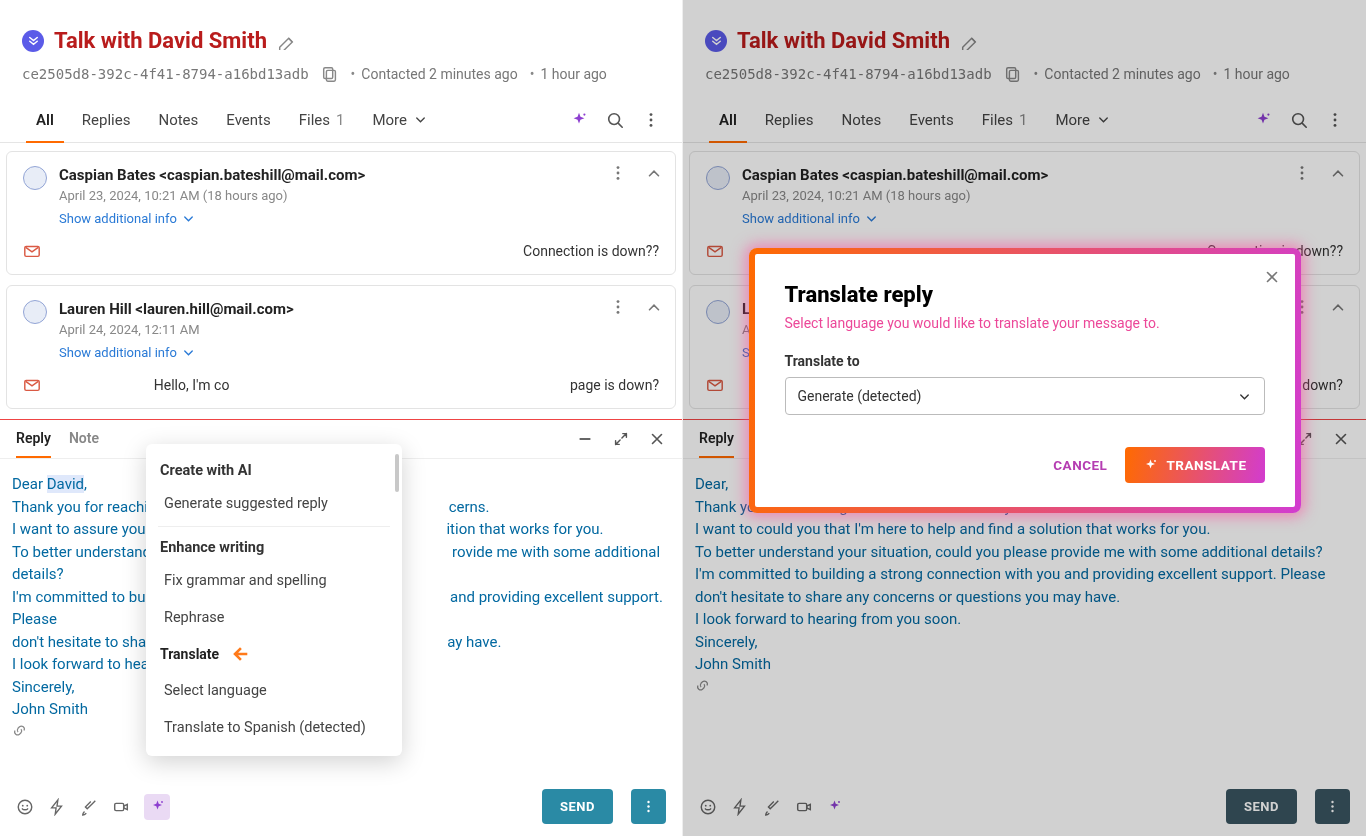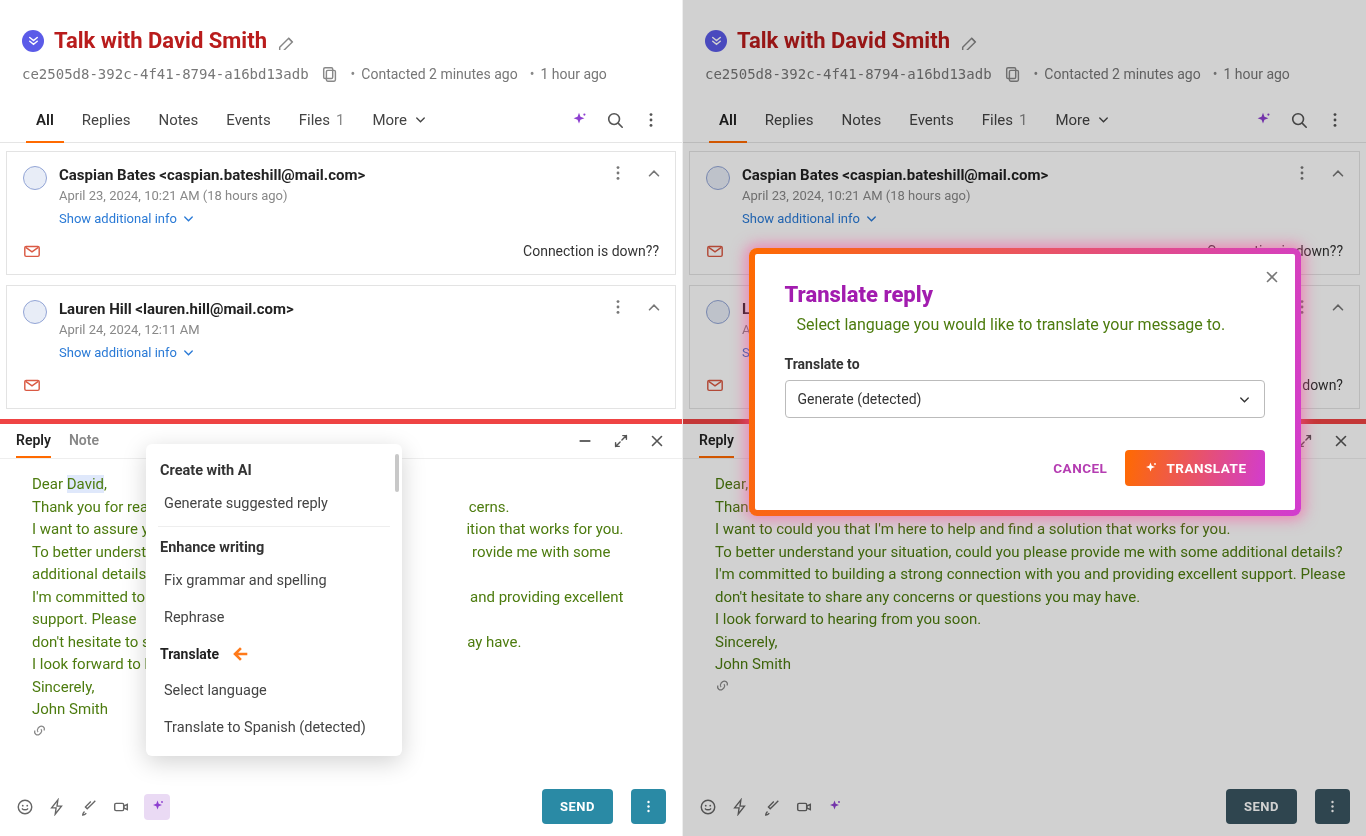--- a/index.html
+++ b/index.html
@@ -34,37 +34,37 @@
   .tabs-row { display:flex; align-items:center; border-bottom:1px solid #e5e5e5; padding:0 22px; margin-top:4px; height:46px; }
   .tab { padding:0 14px; height:100%; display:flex; align-items:center; color:#444; font-size:15px; cursor:pointer; position:relative; gap:6px;}
   .tab.active { color:#222; font-weight:600; }
   .tab.active::after { content:''; position:absolute; left:4px; right:4px; bottom:-1px; height:2px; background:#ff6a00; }
   .tab .count { color:#888; }
   .tabs-spacer { flex:1; }
   .tab-icons { display:flex; gap:18px; align-items:center; color:#555; }
   .sparkle { color:#8d3fd0; }
 
   
-  .message-card { border:1px solid #e3e3e3; border-radius:0; margin:8px 6px 10px 6px; padding:14px 16px; background:#fff; position:relative;}
+  .message-card { border:1px solid #e3e3e3; border-radius:6px; margin:8px 6px 10px 6px; padding:14px 16px; background:#fff; position:relative;}
   .msg-header { display:flex; align-items:flex-start; gap:12px; }
   .avatar { width:24px; height:24px; border-radius:50%; border:1px solid #93a5d6; background:#e8edf7; flex-shrink:0; }
   .msg-from { font-weight:700; font-size:15px; color:#222; }
   .msg-time { color:#888; font-size:13px; margin-top:4px; }
   .show-more { color:#2a7ad6; font-size:13px; margin-top:8px; display:inline-flex; align-items:center; gap:4px; cursor:pointer;}
   .msg-actions { position:absolute; right:12px; top:12px; display:flex; gap:18px; color:#777; }
   .msg-body-row { display:flex; align-items:center; gap:14px; margin-top:16px; color:#333;justify-content:space-between;}
   .mail-icon { color:#da5a44; flex-shrink:0; }
 
   
-  .reply-tabs { display:flex; gap:18px; padding:0 16px; border-top:5px solid #ef4444; border-bottom:1px solid #eee; height:40px; align-items:center; background:#fafafa00;}
+  .reply-tabs { display:flex; gap:18px; padding:0 16px; border-top:1px solid #ef4444; border-bottom:1px solid #eee; height:40px; align-items:center; background:#fafafa00;}
   .reply-tabs .rtab { font-weight:600; color:#888; height:100%; display:flex; align-items:center; border-bottom:2px solid transparent; cursor:pointer;}
   .reply-tabs .rtab.active { color:#222; border-bottom-color:#ff6a00; }
   .reply-tabs .spacer { flex:1; }
   .reply-tabs .wicons { display:flex; gap:18px; color:#555; }
-  .compose-body { padding:14px 16px 2px 32px; color:#4d7c0f; line-height:1.5; font-size:15px; min-height:220px; }
+  .compose-body { padding:14px 16px 2px 12px; color:#0369a1; line-height:1.5; font-size:15px; min-height:220px; }
   .hl { background:#dfe8fb; }
   .link-icon { color:#888; font-size:13px; display:inline-block; margin-top:2px;}
 
   
   .footer-bar { position:absolute; left:0; right:0; bottom:0; padding:10px 16px 12px 16px; display:flex; align-items:center; gap:14px; background:#fff;}
   .footer-icons { display:flex; gap:14px; color:#666; align-items:center;}
   .footer-icons .ai-btn { width:26px; height:26px; background:#eadaf4; display:flex; align-items:center; justify-content:center; border-radius:4px;}
   .footer-spacer { flex:1; }
   .send-btn { background:#2a8aa5; color:#fff; font-weight:700; padding:10px 18px; border-radius:4px; font-size:13px; letter-spacing:0.5px; }
   .send-caret { background:#2a8aa5; color:#fff; padding:10px 10px; border-radius:4px; margin-left:4px; }
@@ -76,22 +76,22 @@
   .ai-menu .item { padding:10px 20px 10px 18px; color:#444; font-size:14.5px; cursor:pointer; display:flex; align-items:center; gap:10px;}
   .ai-menu hr { border:none; border-top:1px solid #eee; margin:4px 12px; }
   .ai-menu .translate-row { font-weight:700; color:#222; display:flex; align-items:center; gap:8px; padding:8px 14px;}
   .orange-arrow { color:#ff7a1a; display:flex; }
   .ai-menu .scrollbar { position:absolute; right:3px; top:10px; width:4px; height:38px; background:#c8c8c8; border-radius:3px;}
 
   
   .modal-wrap { position:absolute; inset:0; z-index:10; display:flex; align-items:flex-start; justify-content:center; padding:248px 40px 0 40px; pointer-events:none;}
   .modal-glow { pointer-events:auto; position:relative; padding:6px; border-radius:8px; background:linear-gradient(100deg,#ff6a00,#d23ccf); box-shadow:0 0 14px 4px rgba(255,80,160,0.55);}
   .modal { width:540px; background:#fff; border-radius:2px; padding:28px 30px 24px 30px; position:relative;}
-  .modal h2 { font-size:22px; font-weight:800; color:#a21caf; margin-bottom:8px;}
-  .modal .sub { color:#4d7c0f; font-size:16px; margin-bottom:22px;margin-left:12px;}
+  .modal h2 { font-size:22px; font-weight:800; color:#000000; margin-bottom:8px;}
+  .modal .sub { color:#ec4899; font-size:14px; margin-bottom:22px;}
   .modal label { font-weight:700; color:#333; font-size:14px; display:block; margin-bottom:8px;}
   .modal .select { border:1px solid #bbb; border-radius:4px; padding:10px 12px; display:flex; align-items:center; justify-content:space-between; color:#333;}
   .modal .close-x { position:absolute; right:14px; top:14px; color:#777; cursor:pointer;}
   .modal-actions { display:flex; justify-content:flex-end; gap:18px; margin-top:32px; align-items:center;}
   .btn-cancel { color:#b53db2; font-weight:700; font-size:13.5px; letter-spacing:0.5px; cursor:pointer;}
   .btn-translate { background:linear-gradient(100deg,#ff6a00,#d23ccf); color:#fff; font-weight:700; padding:10px 18px; border-radius:4px; font-size:13.5px; letter-spacing:0.5px; display:flex; align-items:center; gap:8px; cursor:pointer;}
 
   svg { display:block; }
   .ic { width:18px; height:18px; }
   .ic-sm { width:15px; height:15px; }
@@ -302,20 +302,25 @@
               <use href="#i-chev-up"></use>
             </svg>
           </span>
       </div>
       <div class="msg-body-row">
         <span class="mail-icon">
             <svg class="ic" viewBox="0 0 20 20">
               <use href="#i-mail"></use>
             </svg>
           </span>
+        <span>
+          <span>Hello, I'm co</span>
+          <span style="visibility:hidden">XXXXXXXXXXXXXXXXXXXXXXXXXXXXXXXXXXXXXX</span>
+          <span>page is down?</span>
+        </span>
       </div>
     </div>
 
     <div class="reply-tabs">
       <div class="rtab active">Reply</div>
       <div class="rtab">Note</div>
       <div class="spacer"></div>
       <div class="wicons">
         <span>
             <svg class="ic" viewBox="0 0 20 20">

